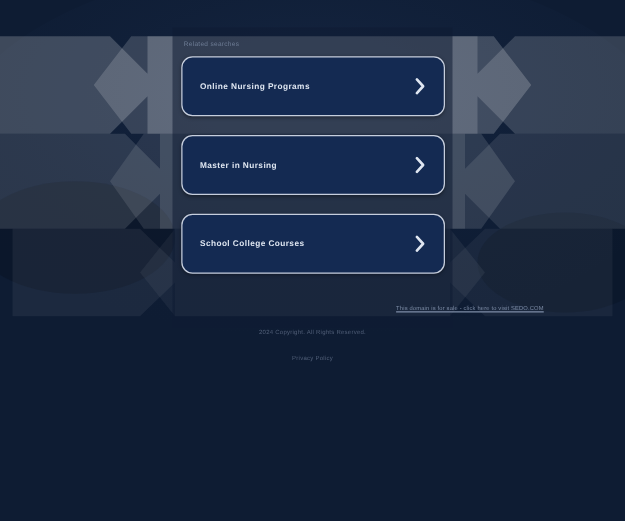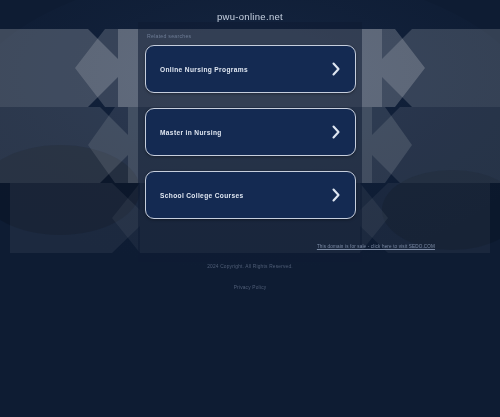--- a/index.html
+++ b/index.html
@@ -150,21 +150,20 @@
       <path d="M500 29 L412 29 L382 59 L382 29 L105 29 L75 68 L105 107 L382 107 L382 77 L412 107 L500 107 Z" fill="#ffffff" opacity=".16"></path>
 
       <path d="M500 107 L400 107 L372 135 L372 107 L115 107 L88 145 L115 183 L372 183 L372 155 L400 183 L500 183 Z" fill="#ffffff" opacity=".10"></path>
 
       <path d="M490 183 L388 183 L360 210 L360 183 L140 183 L112 218 L140 253 L360 253 L360 226 L388 253 L490 253 Z" fill="#ffffff" opacity=".05"></path>
 
       <rect x="138" y="22" width="224" height="240" fill="#0e1c33" opacity=".55"></rect>
     </svg>
   </div>
 
-  <div class="site-title">pwu-online.net</div>
 
   <div class="related-label">Related searches</div>
 
   <div class="cta-list">
 
     <div class="cta-button">
       <span class="cta-label">Online Nursing Programs</span>
       <span class="cta-chevron">
         <svg width="10" height="14" viewBox="0 0 10 14" xmlns="http://www.w3.org/2000/svg">
           <path d="M2.5 1.5 L7.5 7 L2.5 12.5" fill="none" stroke="#dfe6f1" stroke-width="2.1" stroke-linecap="round" stroke-linejoin="round"></path>

